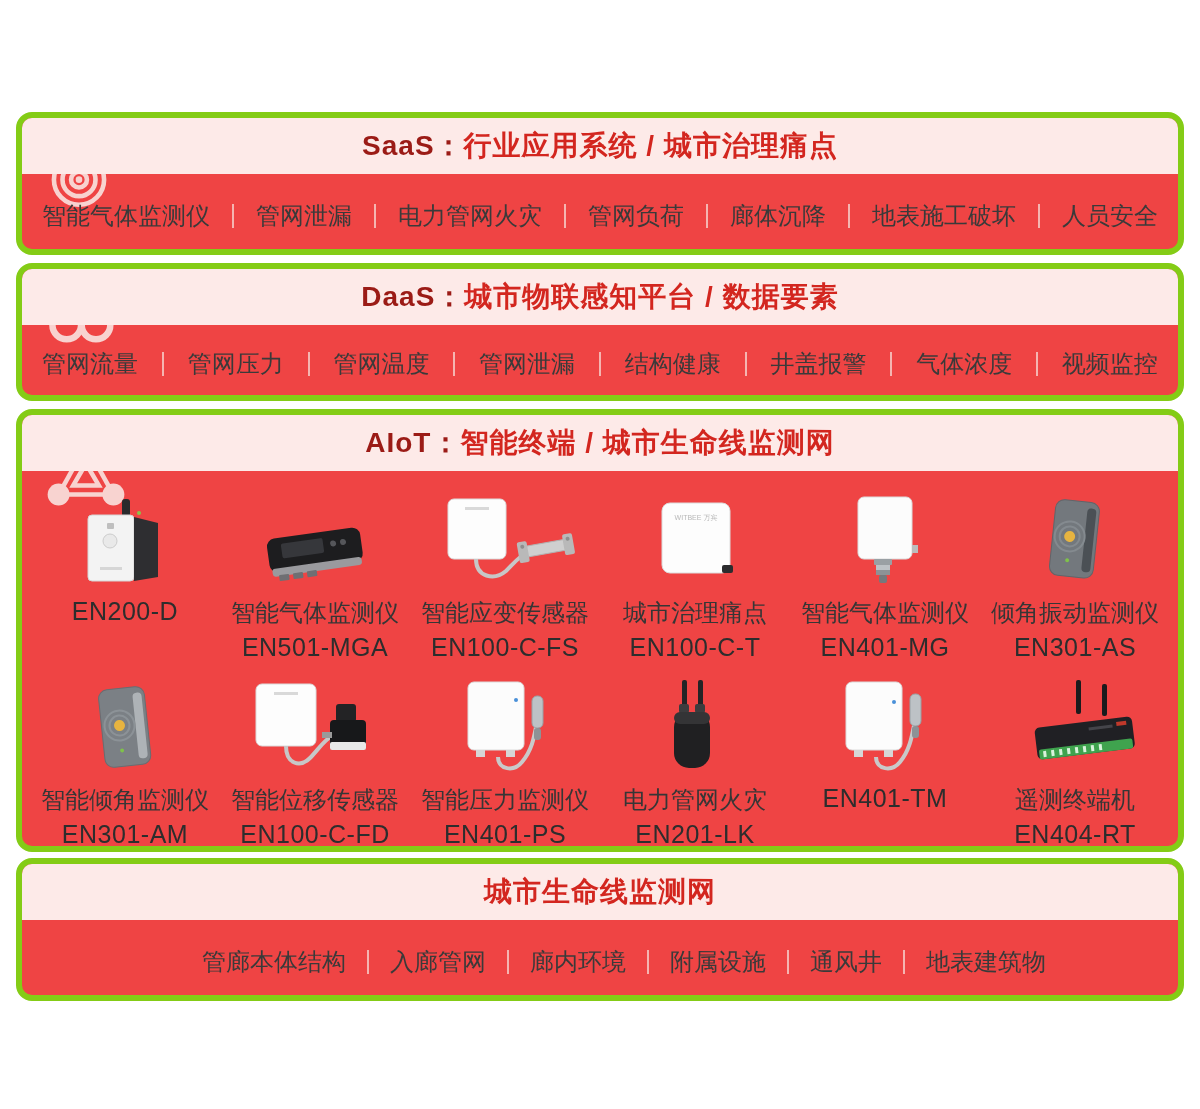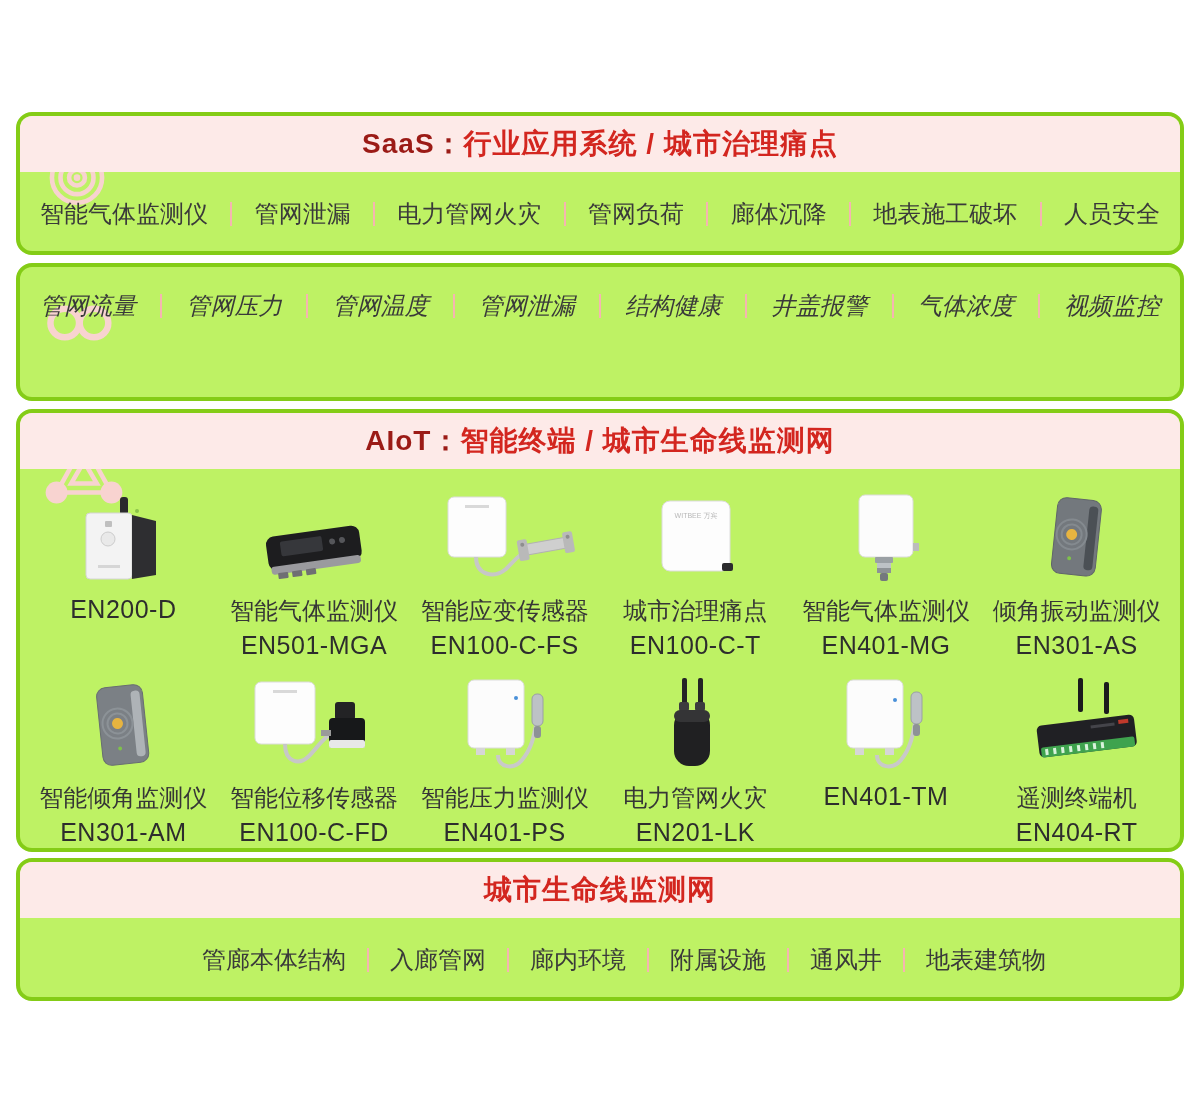--- a/index.html
+++ b/index.html
@@ -1,36 +1,36 @@
 <!DOCTYPE html>
 <html><head>
 <meta charset="utf-8">
 <style>
   html,body{margin:0;padding:0;background:#ffffff;}
   .page{position:relative;width:1200px;height:1109px;background:#ffffff;overflow:hidden;
         font-family:"Liberation Sans","DejaVu Sans",sans-serif;}
   .card{position:absolute;left:16px;width:1168px;box-sizing:border-box;
-        border:4px solid #84cc16;border-radius:16px;background:#bef264;overflow:hidden;}
+        border:6px solid #84cc16;border-radius:16px;background:#ef4444;overflow:hidden;}
   .card-head{height:56px;background:#fdeae8;display:flex;align-items:center;justify-content:center;
              position:relative;z-index:1;}
   .card-title{font-size:28px;font-weight:700;letter-spacing:1px;white-space:nowrap;}
   .t-prefix{color:#9b1b16;}
   .t-main{color:#d3261f;}
   .watermark{position:absolute;z-index:0;pointer-events:none;}
   .items-row{position:relative;z-index:1;display:flex;align-items:center;padding-left:48px;}
   .items-between{justify-content:space-between;padding:0 20px;}
   .items-center{justify-content:center;}
   .items-center .sep{margin:0 17px;}
   .items-center .item{margin:0 4px;}
   .item{font-size:24px;color:#3a3a3a;white-space:nowrap;}
   .sep{width:2px;height:24px;background:#f5b5b1;flex:0 0 auto;}
   #card-saas{top:112px;height:143px;}
   #card-saas .items-row{height:83px;}
   #card-daas{top:263px;height:138px;}
-  #card-daas .items-row{height:78px;font-style:italic;}
+  #card-daas .items-row{height:78px;}
   #card-aiot{top:409px;height:443px;}
   #card-corridor{top:858px;height:143px;}
   #card-corridor .items-row{height:83px;}
   .products{position:relative;z-index:1;display:grid;grid-template-columns:repeat(6,1fr);
             padding:18px 8px 0;row-gap:14px;}
   .product{display:flex;flex-direction:column;align-items:center;}
   .product .img{height:104px;display:flex;align-items:flex-end;justify-content:center;}
   .p-name{font-size:24px;color:#363636;margin-top:4px;white-space:nowrap;}
   .p-model{font-size:25px;color:#2d2d2d;margin-top:4px;letter-spacing:0.5px;white-space:nowrap;}
 </style>
@@ -72,20 +72,23 @@
   </section>
 
   <section class="card" id="card-daas">
     <div class="watermark" style="left:22px;top:30px;">
       <svg width="78" height="52" viewBox="0 0 120 80">
         <g stroke="#f8d3d0" fill="none" stroke-width="10">
           <circle cx="35" cy="40" r="22"></circle>
           <circle cx="80" cy="40" r="22"></circle>
         </g>
       </svg>
+    </div>
+    <div class="card-head">
+      <h2 class="card-title"><span class="t-prefix">DaaS：</span><span class="t-main">城市物联感知平台 / 数据要素</span></h2>
     </div>
     <div class="items-row items-between">
       <span class="item">管网流量</span>
       <span class="sep"></span>
       <span class="item">管网压力</span>
       <span class="sep"></span>
       <span class="item">管网温度</span>
       <span class="sep"></span>
       <span class="item">管网泄漏</span>
       <span class="sep"></span>

